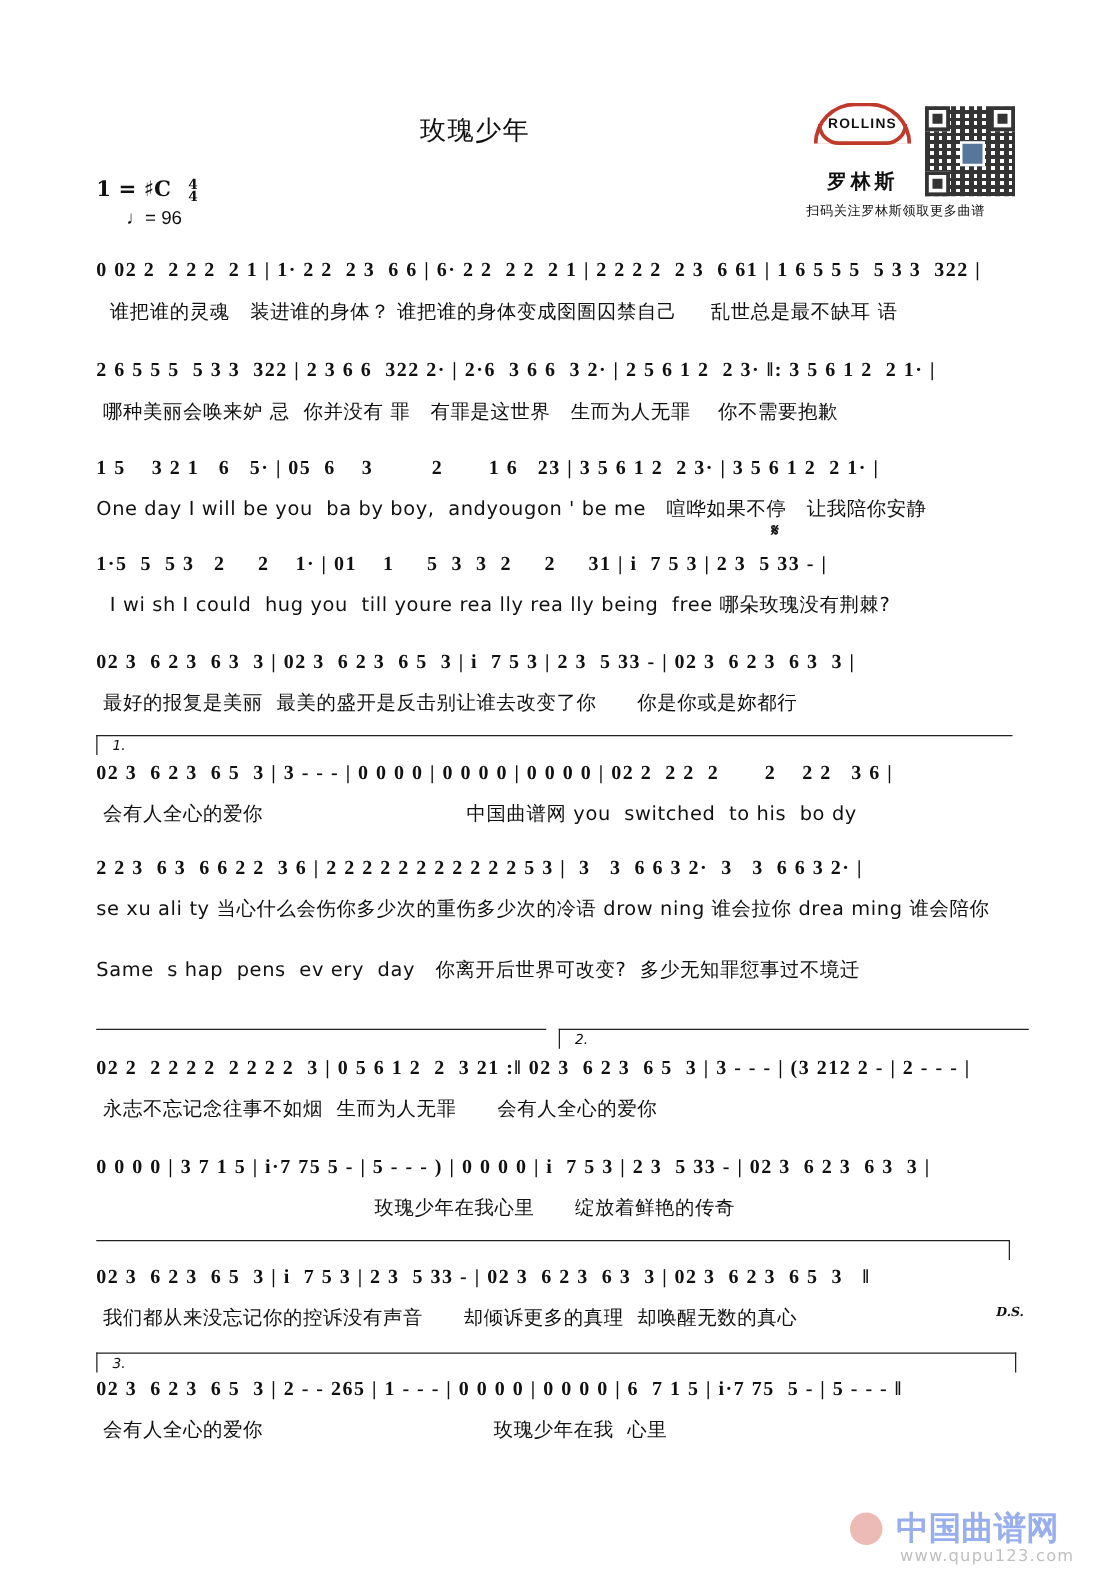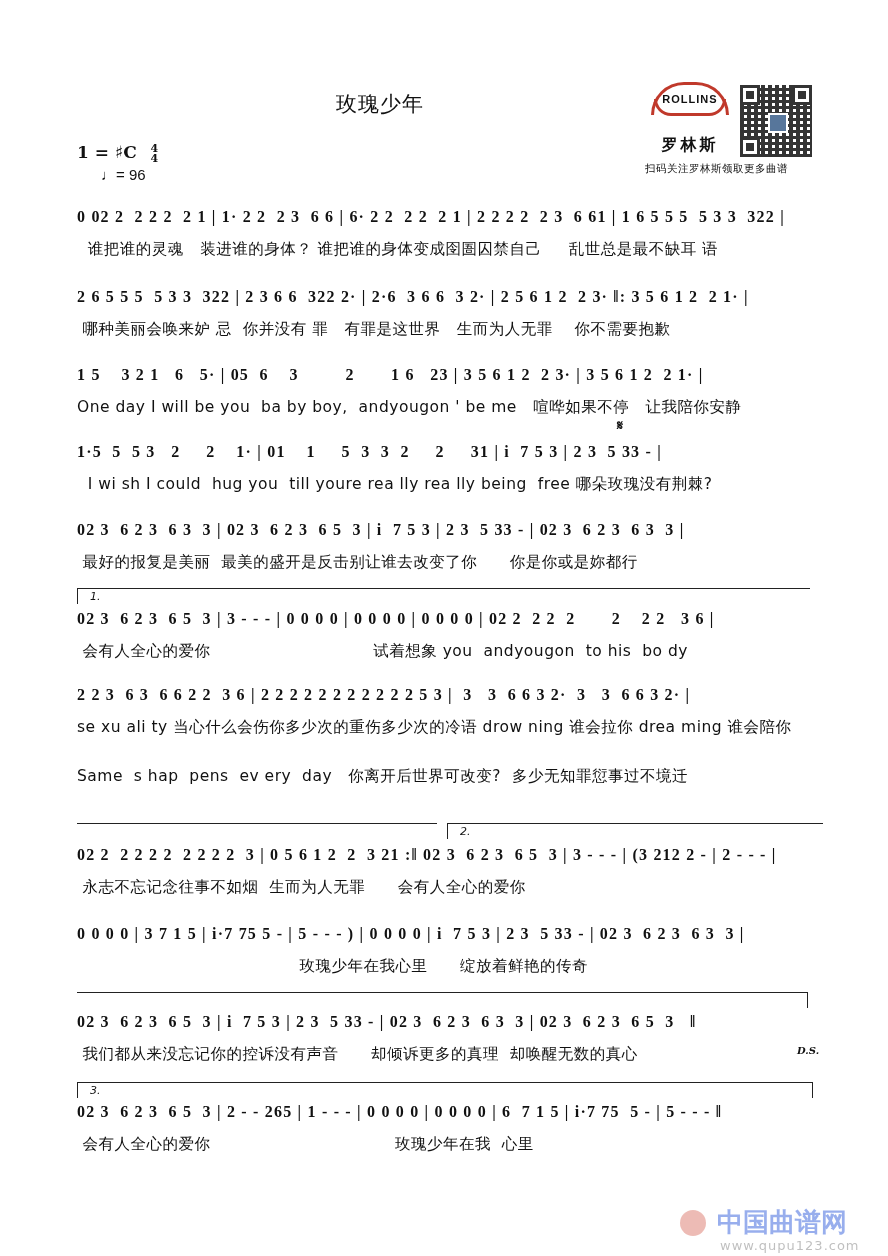--- a/index.html
+++ b/index.html
@@ -101,21 +101,21 @@
   <div class="lyrics">  I wi sh I could  hug you  till youre rea lly rea lly being  free 哪朵玫瑰没有荆棘?</div>
 </div>
 <div class="row" style="top:518px">
   <div class="notes">02 3  6 2 3  6 3  3 | 02 3  6 2 3  6 5  3 | i  7 5 3 | 2 3  5 33 - | 02 3  6 2 3  6 3  3 |</div>
   <div class="lyrics"> 最好的报复是美丽  最美的盛开是反击别让谁去改变了你      你是你或是妳都行</div>
 </div>
 
 <div class="volta" style="top:588px; width:720px;">1.</div>
 <div class="row" style="top:607px">
   <div class="notes">02 3  6 2 3  6 5  3 | 3 - - - | 0 0 0 0 | 0 0 0 0 | 0 0 0 0 | 02 2  2 2  2       2    2 2   3 6 |</div>
-  <div class="lyrics"> 会有人全心的爱你                              试着想象 you  andyougon  to his  bo dy</div>
+  <div class="lyrics"> 会有人全心的爱你                              中国曲谱网 you  switched  to his  bo dy</div>
 </div>
 <div class="row" style="top:683px">
   <div class="notes">2 2 3  6 3  6 6 2 2  3 6 | 2 2 2 2 2 2 2 2 2 2 2 5 3 |  3   3  6 6 3 2·  3   3  6 6 3 2· |</div>
   <div class="lyrics">se xu ali ty 当心什么会伤你多少次的重伤多少次的冷语 drow ning 谁会拉你 drea ming 谁会陪你</div>
 </div>
 <div class="row" style="top:756px">
   <div class="lyrics">Same  s hap  pens  ev ery  day   你离开后世界可改变?  多少无知罪愆事过不境迁</div>
 </div>
 
 <div class="volta" style="top:823px; left:77px; width:360px; border-left:none; padding-left:0;"></div>

